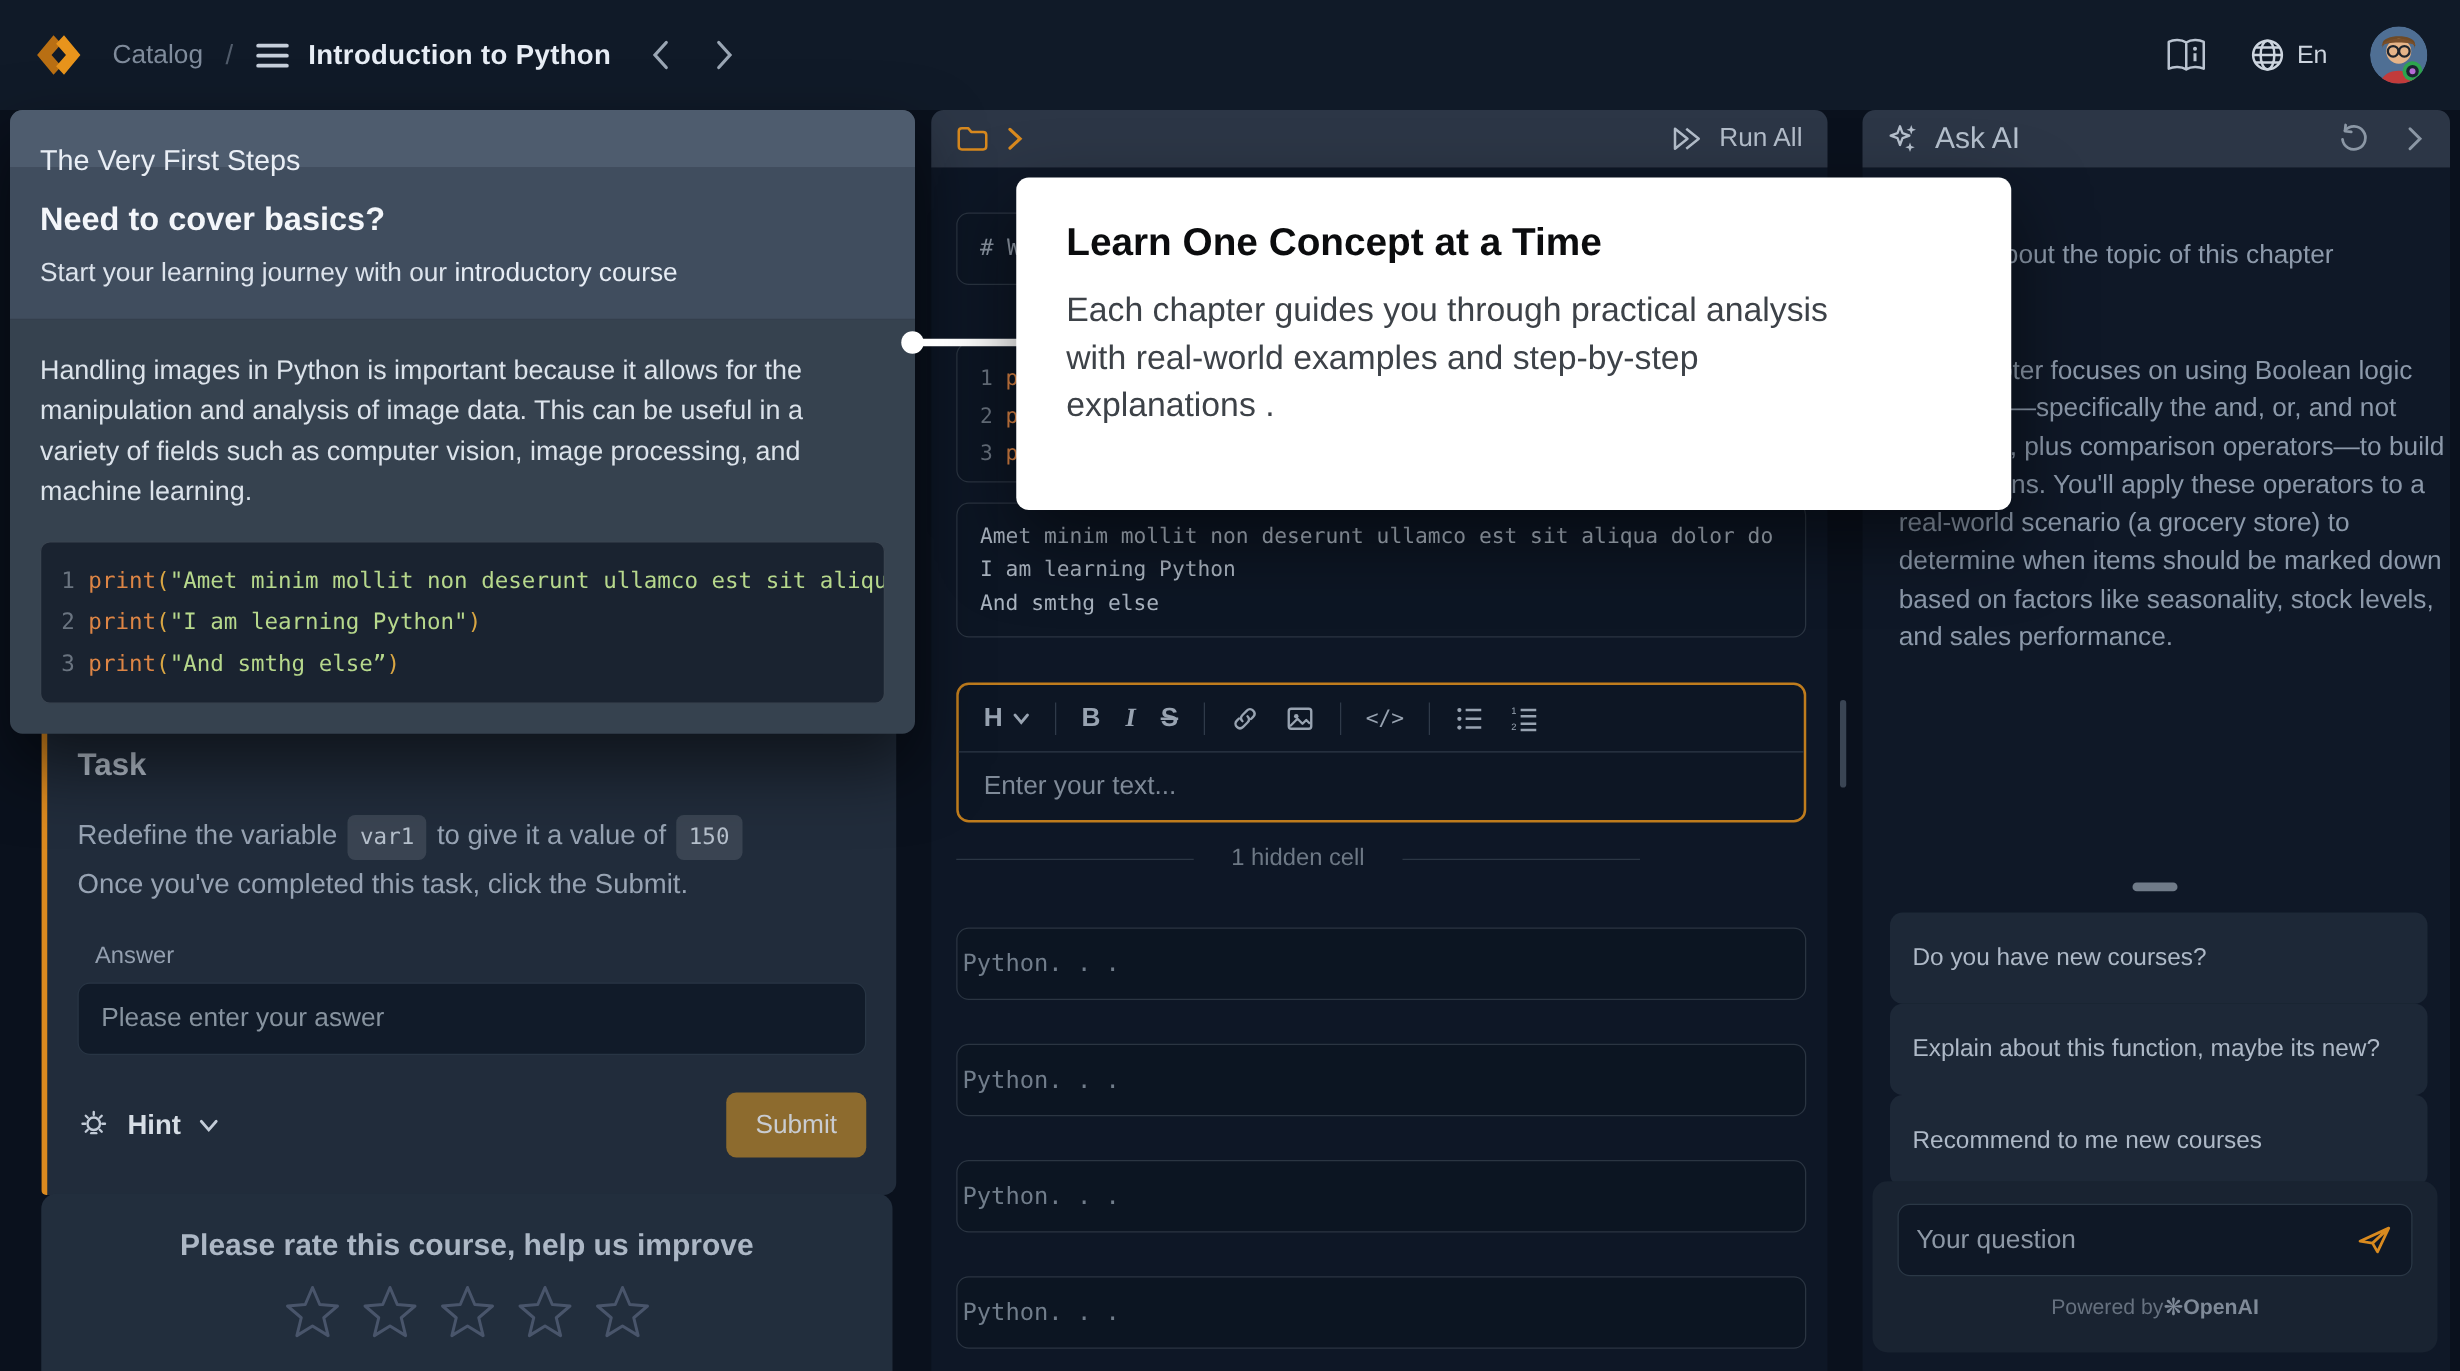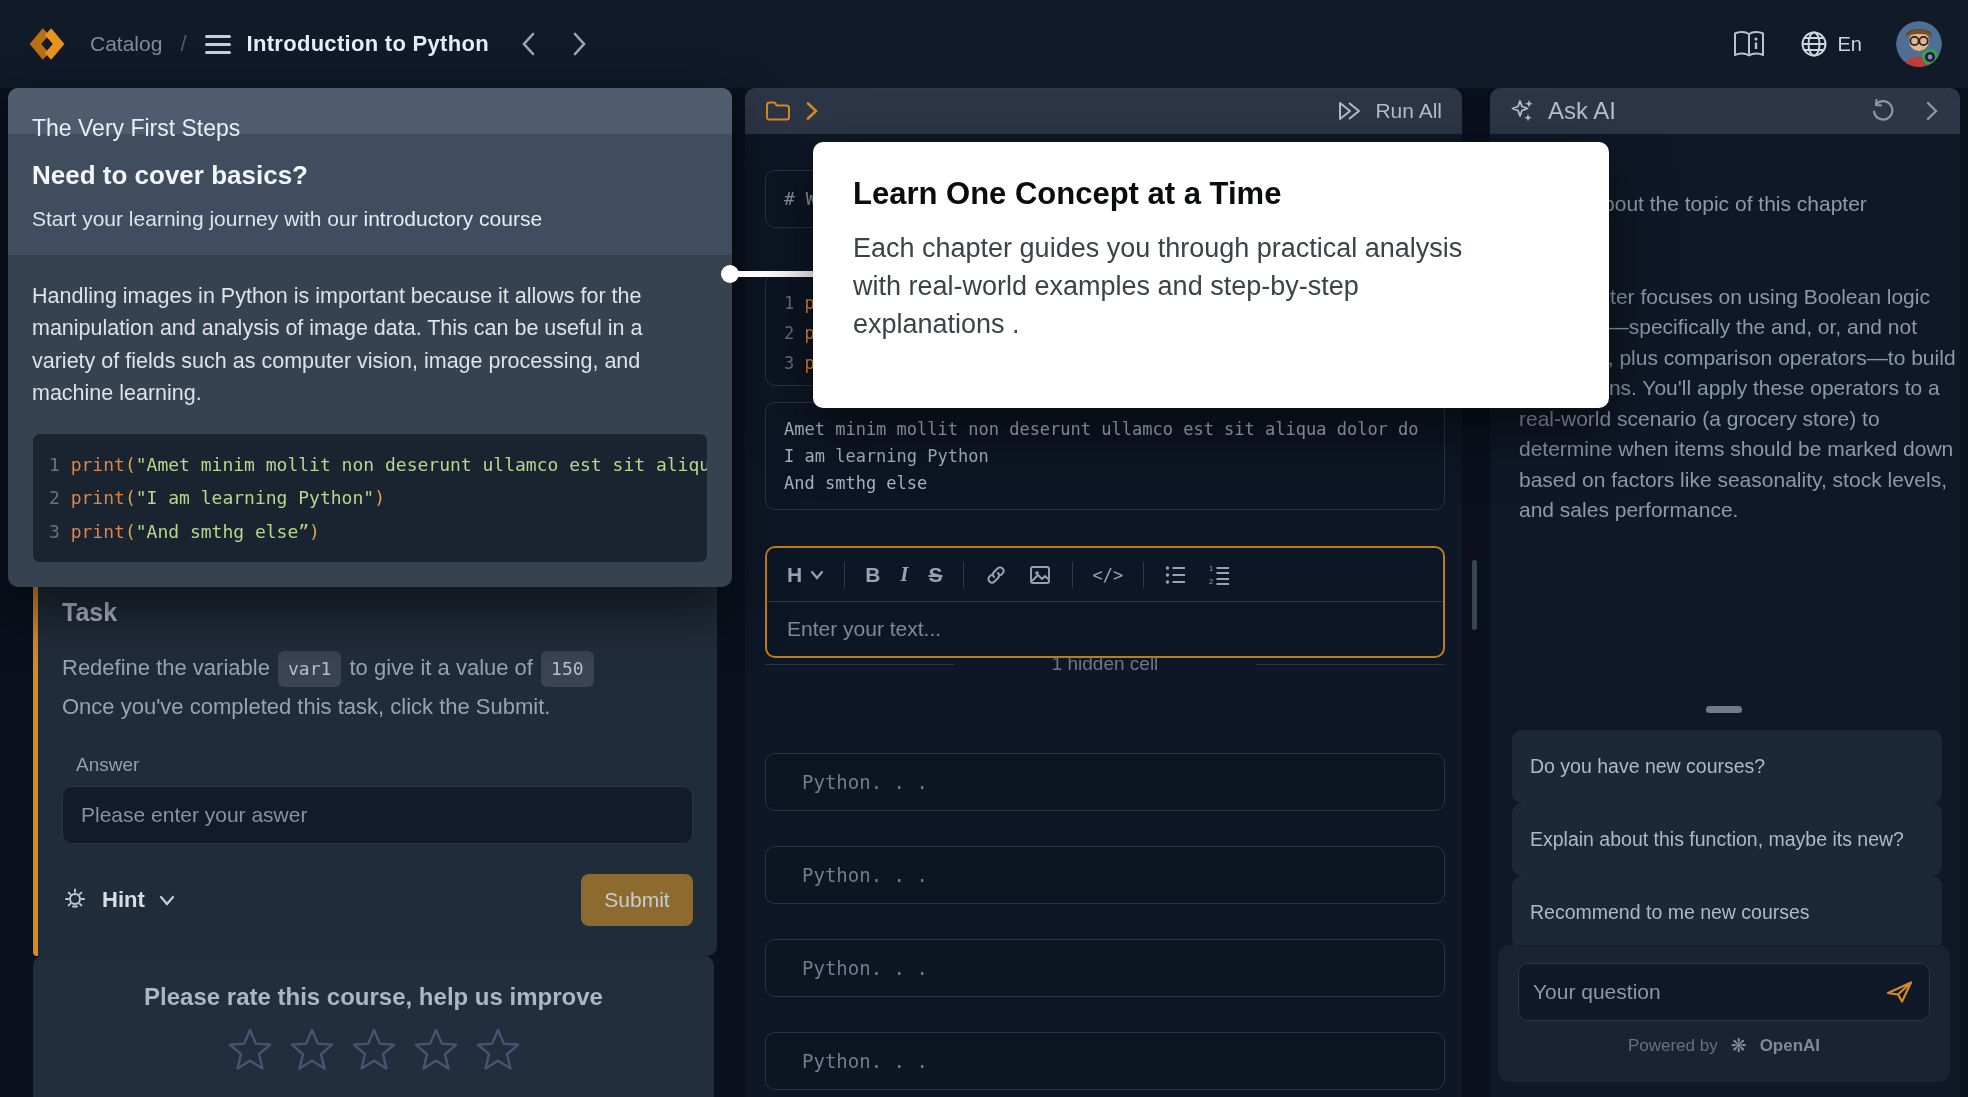--- a/index.html
+++ b/index.html
@@ -105,26 +105,26 @@
     color:#98a3b1; border-bottom:1px solid #2e3947; }
   .tb-txt { font-size:21px; font-weight:700; cursor:pointer; }
   .tb-italic { font-style:italic; font-family:"Liberation Serif", serif; }
   .tb-strike { text-decoration:line-through; }
   .tb-code { font-family:"DejaVu Sans Mono", monospace; font-size:17px; font-weight:400; }
   .tb-sep { width:1px; height:26px; background:#2f3a49; }
   .tb-ico { cursor:pointer; }
   .editor-input { width:100%; height:54px; background:transparent; border:none; outline:none;
     font-size:21px; color:#aeb7c2; padding:0 20px; font-family:"Liberation Sans", sans-serif; }
   .editor-input::placeholder { color:#7f8a98; }
-  .hidden-div { position:absolute; left:765px; top:653px; width:680px; display:flex;
-    align-items:center; justify-content:space-between; gap:30px; }
+  .hidden-div { position:absolute; left:765px; top:676px; width:680px; display:flex;
+    align-items:center; justify-content:flex-start; gap:30px; }
   .hidden-div .hline { width:190px; height:1px; background:#2b3644; }
   .hidden-div span { font-size:19px; color:#6d7885; }
-  .py-cell { height:58px; line-height:56px; padding:0 36px; background:#0c1522;
-    font-family:"DejaVu Sans Mono", monospace; font-size:19px; color:#717d8b; cursor:text;margin-top:11px; }
+  .py-cell { height:58px; line-height:56px; padding:0 4px; background:#0c1522;
+    font-family:"DejaVu Sans Mono", monospace; font-size:19px; color:#717d8b; cursor:text; }
   .scrollbar { position:absolute; left:1472px; top:560px; width:5px; height:70px;
     background:#3a4554; border-radius:3px; cursor:pointer; }
 
   
   .ai-user-msg { position:absolute; left:1519px; top:192px; width:430px;
     font-size:21px; color:#8d9aab; }
   .ai-answer { position:absolute; left:1519px; top:282px; width:440px;
     font-size:21px; color:#8c99aa; line-height:1.45; }
   .drag-handle { position:absolute; left:1706px; top:706px; width:36px; height:7px;
     background:#707b89; border-radius:4px; cursor:grab; }
@@ -133,21 +133,21 @@
     font-size:19.5px; color:#aeb9c7; cursor:pointer; }
   .ai-footer { position:absolute; left:1498px; top:945px; width:452px; height:137px;
     background:#192331; border-radius:12px; }
   .ai-input-wrap { margin:18px 20px 0; height:58px; background:#0f1826; border:1px solid #2b3846;
     border-radius:10px; display:flex; align-items:center; padding:0 14px; }
   .ai-input { flex:1; background:transparent; border:none; outline:none; font-size:21px;
     color:#c7d0da; font-family:"Liberation Sans", sans-serif; }
   .ai-input::placeholder { color:#8d98a6; }
   .send-btn { cursor:pointer; }
   .powered { text-align:center; margin-top:13px; font-size:17px; color:#66717f;
-    display:flex; align-items:center; justify-content:center; gap:13px; }
+    display:flex; align-items:center; justify-content:center; gap:0; }
   .openai-mark { font-size:19px; color:#7f8a98; }
   .openai-name { font-weight:700; color:#7f8a98; }
 </style>
 </head>
 <body>
 
 <div class="screen">
 
   <div class="topnav">
     <span>

